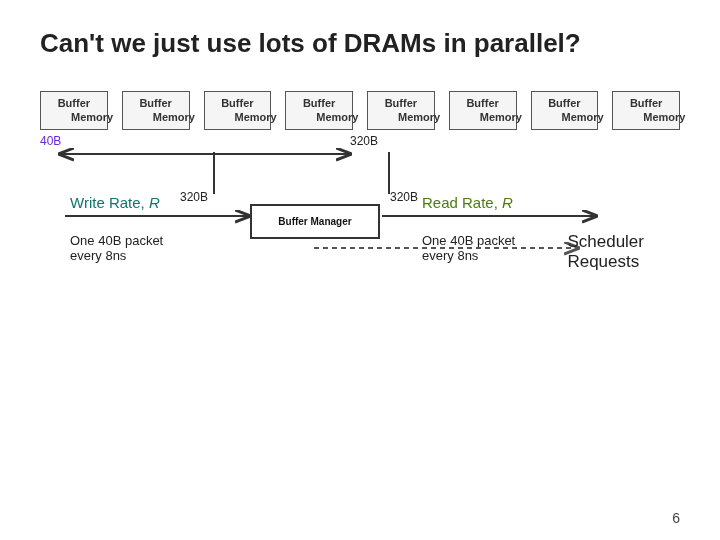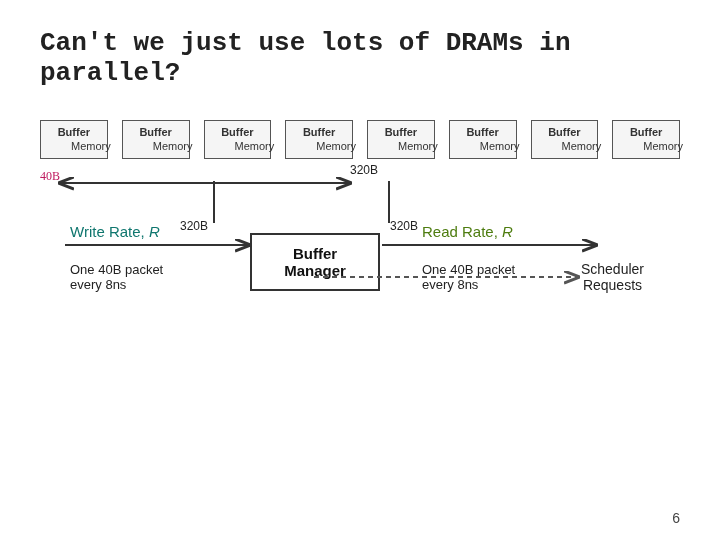--- a/index.html
+++ b/index.html
@@ -15,21 +15,21 @@
       width: 720px;
       height: 540px;
       padding: 28px 40px 20px 40px;
       position: relative;
     }
     .title {
       font-size: 26px;
       font-weight: bold;
       color: #222;
       margin-bottom: 32px;
-      font-family: Liberation Mono, monospace;
+      font-family: Liberation Sans, sans-serif;
     }
     .dram-row {
       display: flex;
       flex-direction: row;
       align-items: flex-start;
       gap: 14px;
       margin-bottom: 0px;
       position: relative;
     }
     .buffer-box {
@@ -37,38 +37,37 @@
       padding: 4px 6px;
       font-size: 11px;
       color: #333;
       text-align: center;
       background: #f5f5f5;
       min-width: 62px;
       line-height: 1.3;
       font-family: Arial, sans-serif;
     }
     .buffer-box .line1 { font-weight: bold; }
-    .buffer-box .line2 { font-weight: normal; margin-left: 24px; }
+    .buffer-box .line2 { font-weight: bold; margin-left: 24px; }
 
     
     .arrow-section {
       position: relative;
       margin-top: 2px;
       height: 130px;
     }
 
     
     .label-40b-left {
       position: absolute;
       left: 0px;
       top: 2px;
       font-size: 12px;
-      font-family: Liberation Serif, serif;
-      color: #be185d;
-      margin-top: 6px;
+      font-family: Liberation Sans, sans-serif;
+      color: #6d28d9;
     }
     .label-320b-top {
       position: absolute;
       left: 310px;
       top: 2px;
       font-size: 12px;
       font-family: Arial, sans-serif;
       color: #222;
     }
 
@@ -110,21 +109,21 @@
     
     .buffer-manager-box {
       position: absolute;
       left: 210px;
       top: 72px;
       width: 130px;
       padding: 10px 8px;
       border: 2px solid #333;
       background: #fff;
       text-align: center;
-      font-size: 15px;
+      font-size: 10px;
       font-weight: bold;
       font-family: Arial, sans-serif;
       color: #111;
     }
 
     
     .write-rate-section {
       position: absolute;
       left: 30px;
       top: 62px;
@@ -159,24 +158,24 @@
       font-size: 13px;
       font-family: Arial, sans-serif;
       color: #222;
       margin-top: 4px;
     }
 
     .scheduler-label {
       position: absolute;
       right: 36px;
       top: 100px;
-      font-size: 14px;
-      font-family: Arial, sans-serif;
-      color: #222;
-      text-align: center;
+      font-size: 17px;
+      font-family: Arial, sans-serif;
+      color: #222;
+      text-align: left;
     }
 
     .page-num {
       position: absolute;
       bottom: 14px;
       right: 40px;
       font-size: 14px;
       font-family: Arial, sans-serif;
       color: #444;
     }

